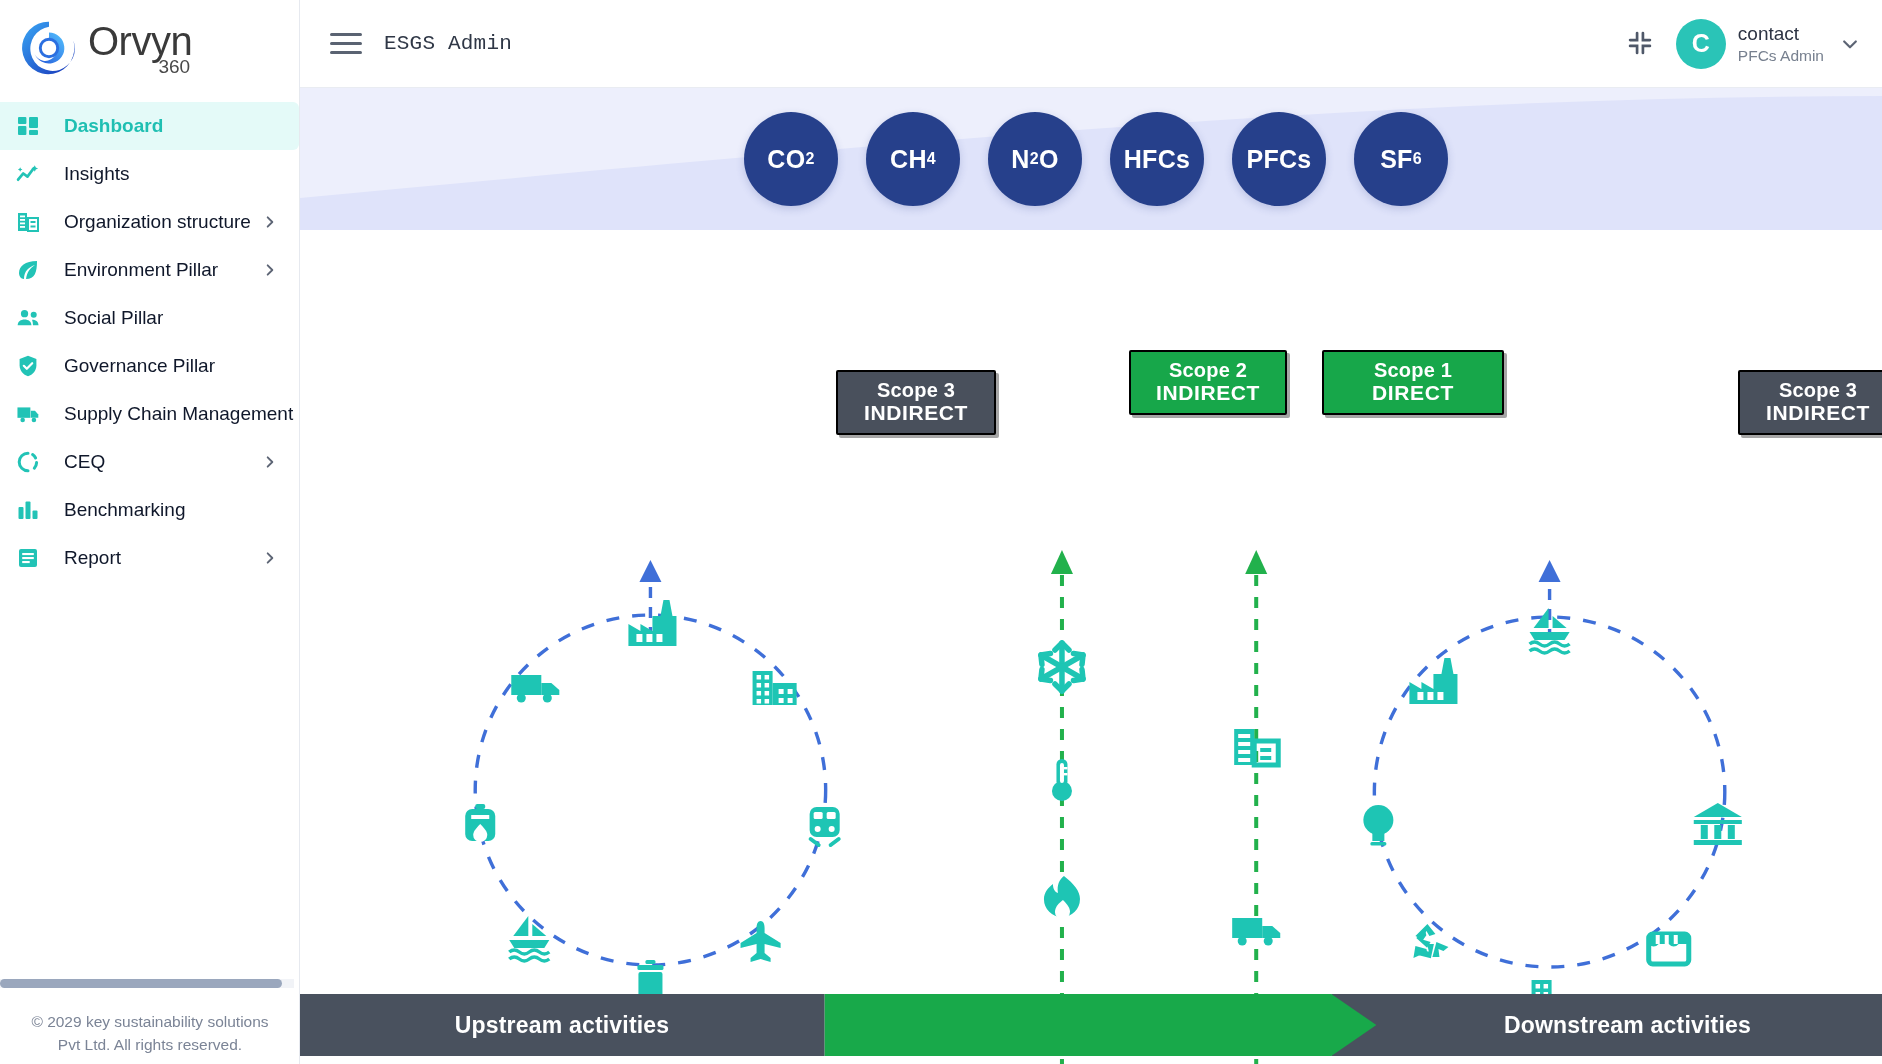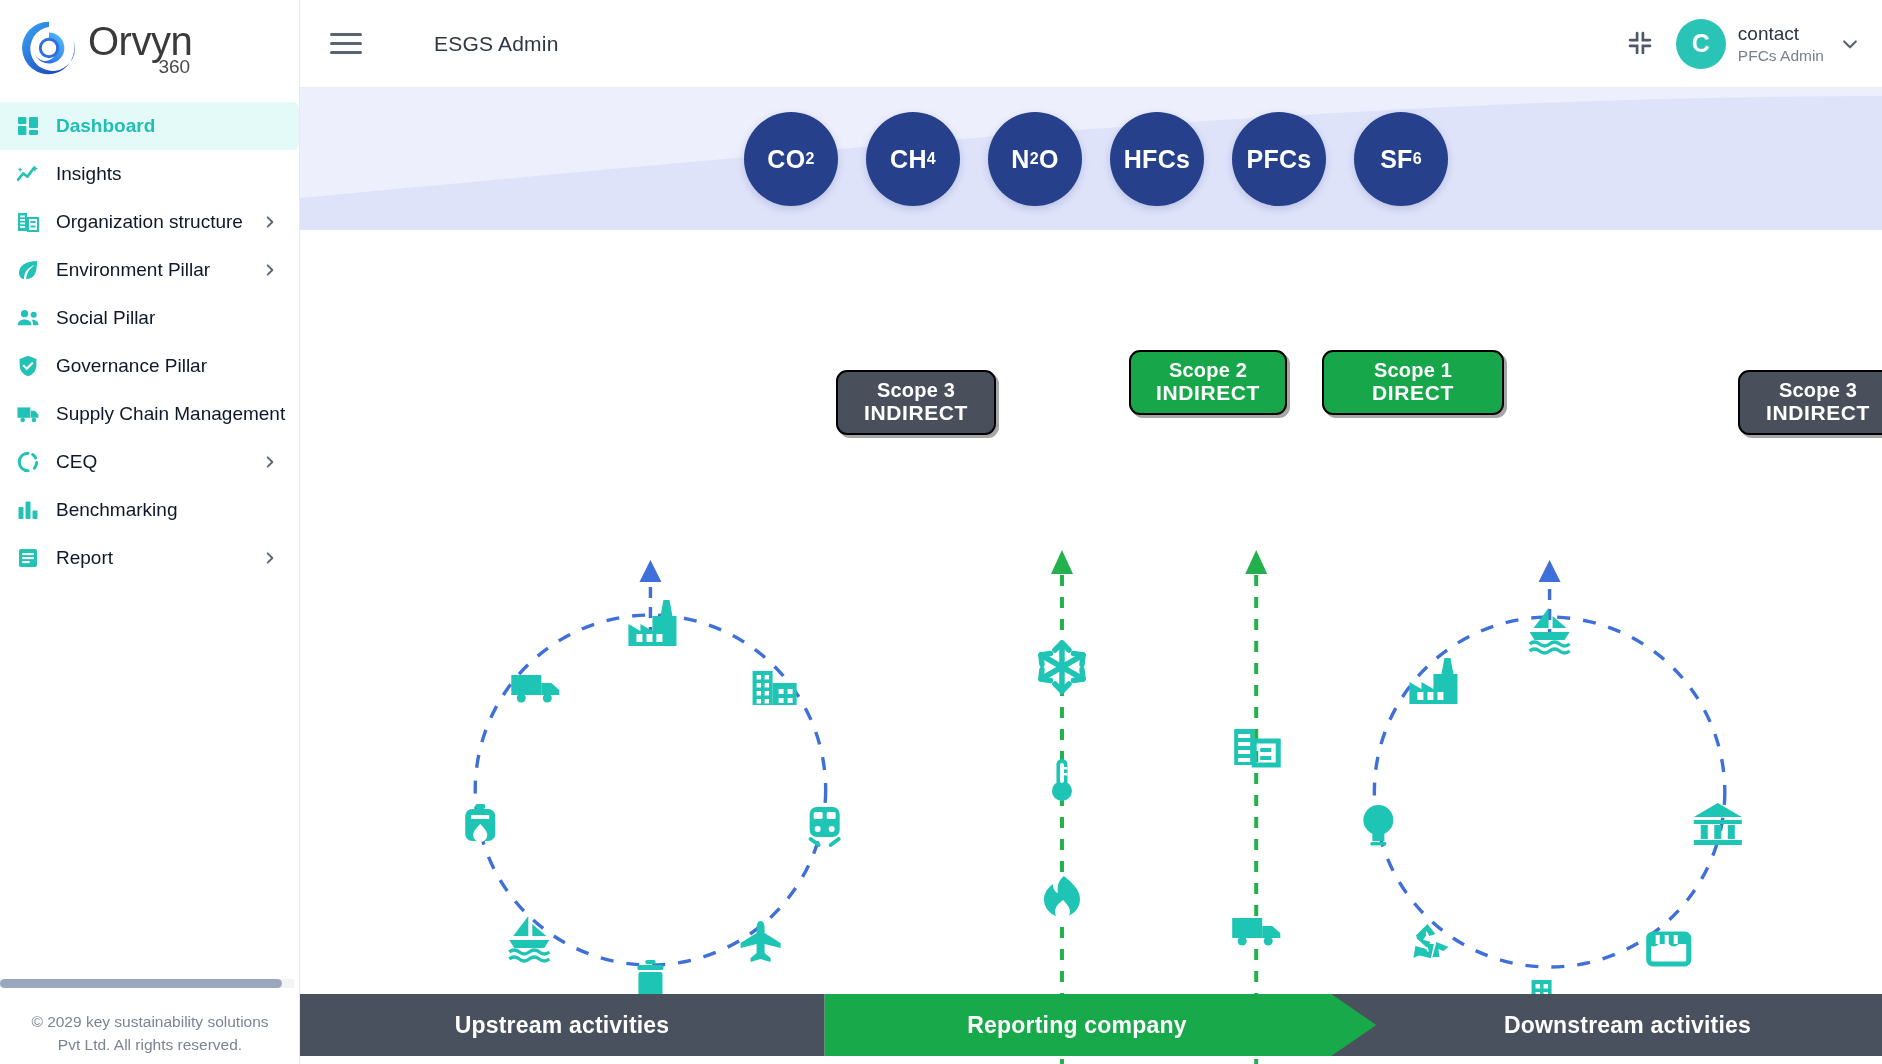--- a/index.html
+++ b/index.html
@@ -31,21 +31,21 @@
   }
   .brand-sub {
     font-size: 19px; color: #4a4a4a; align-self: flex-end;
     margin-top: -4px; margin-right: 2px; font-weight: 500;
   }
 
   .nav { padding: 6px 0 0 0; }
   .nav-item {
     display: flex; align-items: center;
     height: 48px; padding: 0 16px 0 14px;
-    gap: 14px; cursor: pointer; position: relative;
+    gap: 22px; cursor: pointer; position: relative;
   }
   .nav-item .ico {
     width: 28px; height: 28px; flex: 0 0 28px;
     display: flex; align-items: center; justify-content: center;
     color: #22c3b6;
   }
   .nav-item .lbl {
     font-size: 19px; color: #0f172a; white-space: nowrap;
   }
   .nav-item .chev {
@@ -78,21 +78,21 @@
 
   .topbar {
     height: 88px; background: #fff;
     border-bottom: 1px solid #e9ecf2;
     display: flex; align-items: center; padding: 0 22px 0 30px;
   }
   .burger { width: 34px; height: 30px; cursor: pointer;
     display:flex; flex-direction:column; justify-content:center; gap:6px; }
   .burger span { display:block; height:3px; border-radius:2px; background:#5a6372; width:32px; }
   .topbar-title {
-    margin-left: 70px; font-size: 21px; color: #2f3746; letter-spacing: .2px;
+    margin-left: 20px; font-size: 21px; color: #2f3746; letter-spacing: .2px; font-family: Liberation Mono, monospace;
   }
   .topbar-right { margin-left: auto; display: flex; align-items: center; gap: 20px; }
   .compress-icon { width: 30px; height: 30px; color: #4f5869; cursor: pointer; }
   .profile { display: flex; align-items: center; gap: 12px; cursor: pointer; }
   .avatar {
     width: 50px; height: 50px; border-radius: 50%;
     background: #2ac4b7; color: #fff;
     display: flex; align-items: center; justify-content: center;
     font-size: 25px; font-weight: 600;
   }
@@ -120,21 +120,21 @@
     font-size: 25px; font-weight: 700; letter-spacing: .3px;
     box-shadow: 0 3px 8px rgba(40,60,140,.20);
   }
   .gas sub { font-size: 16px; vertical-align: sub; }
 
   
   .diagram { position: absolute; left: 0; top: 142px; width: 100%; height: 834px; }
   .diagram svg { display: block; width: 100%; height: 100%; }
 
   .scope-box {
-    position: absolute; border: 2.5px solid #000; border-radius: 11px;
+    position: absolute; border: 2.5px solid #000; border-radius: 2px;
     color: #fff; text-align: center; padding: 7px 0 8px;
     font-weight: 700; line-height: 1.12;
     box-shadow: 3px 3px 0 rgba(0,0,0,.35);
     font-stretch: condensed;
   }
   .scope-box .l1 { font-size: 20px; display:block; letter-spacing:.2px; }
   .scope-box .l2 { font-size: 21px; display:block; letter-spacing:.6px; }
   .scope-s3 { background: #49505c; }
   .scope-green { background: #17a74a; }
 
@@ -623,19 +623,18 @@
         </div>
       </div>
 
       <div class="footbar">
         <svg viewBox="0 0 1580 62" preserveAspectRatio="none">
           <path d="M0 0 H524 V62 H0 Z" fill="#49515e"></path>
           <path d="M1030 0 H1580 V62 H1030 Z" fill="#49515e"></path>
           <path d="M524 0 H1030 L1075 31 L1030 62 H524 Z" fill="#18a94a"></path>
         </svg>
         <div class="flabel" style="left:0; width:524px;">Upstream activities</div>
-        <div class="flabel" style="left:524px; width:506px;">Reporting company</div>
         <div class="flabel" style="left:1075px; width:505px;">Downstream activities</div>
       </div>
 
     </div>
   </section>
 </div>
 
 </body></html>

